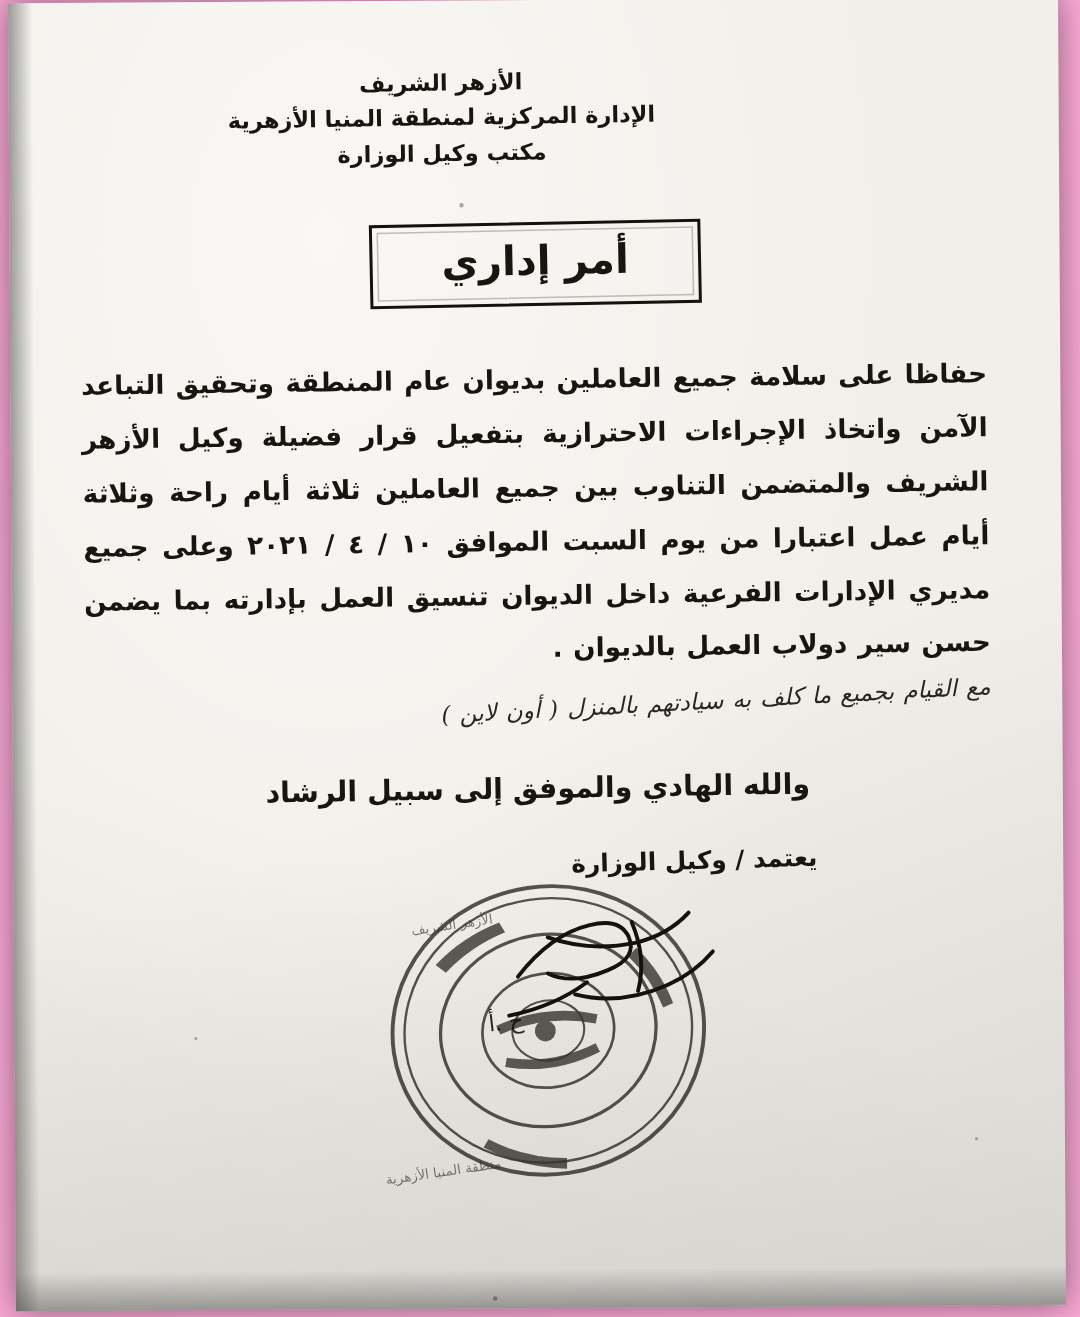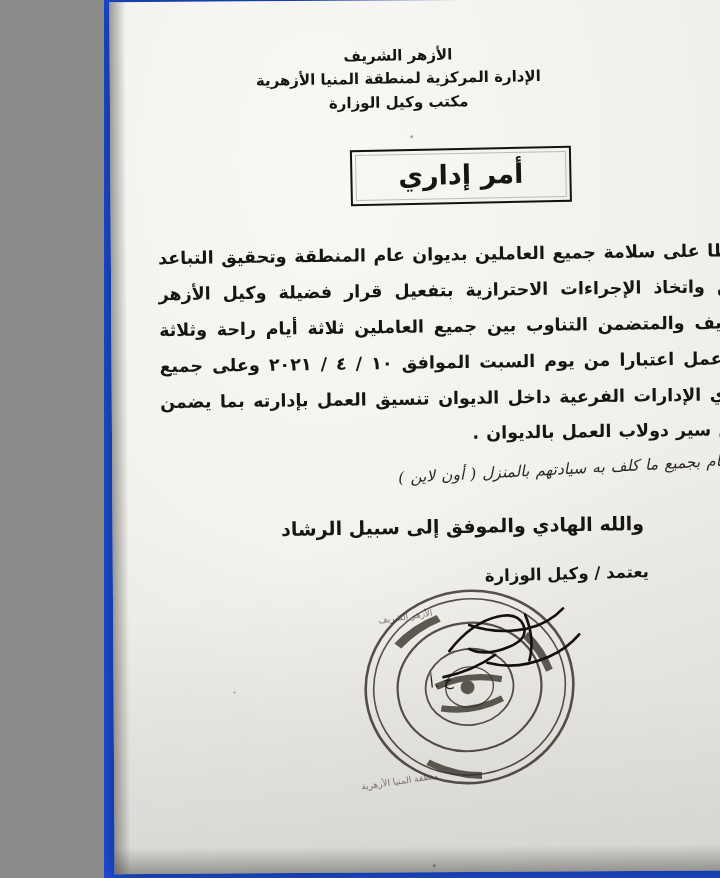--- a/index.html
+++ b/index.html
@@ -11,23 +11,23 @@
   body {
     width: 720px;
     height: 878px;
     overflow: hidden;
     font-family: "DejaVu Sans", sans-serif;
   }
 
   
   .photo {
     position: relative;
-    width: 616px;
+    width: 720px;
     height: 878px;
-    background: #1d4ed8;
+    background: #f9a8d4;
     overflow: hidden;
   }
   .paper {
     position: absolute;
     left: 8px;
     top: 0px;
     width: 700px;
     height: 872px;
     background: #f1efe9;
     transform: rotate(-0.35deg);

